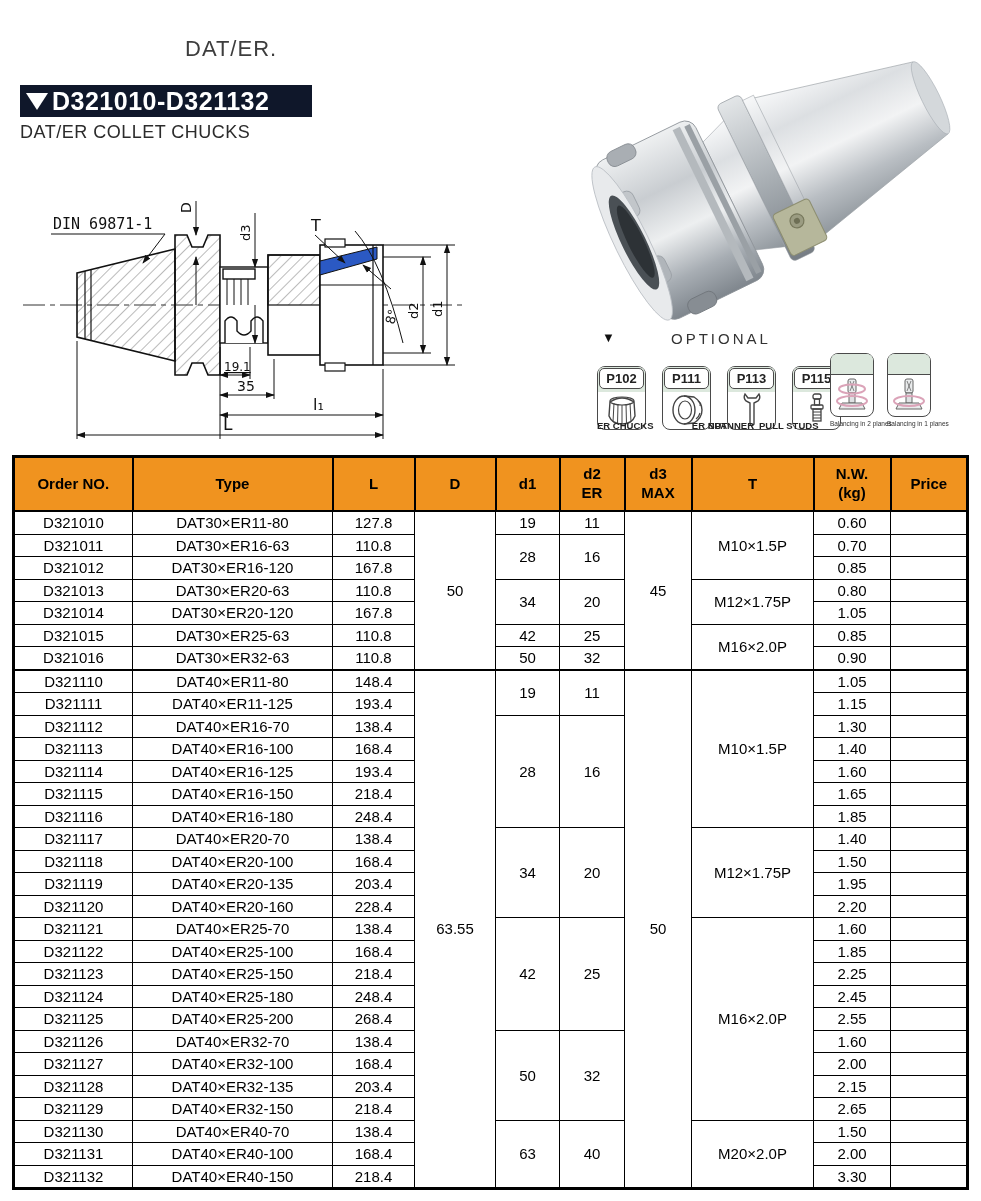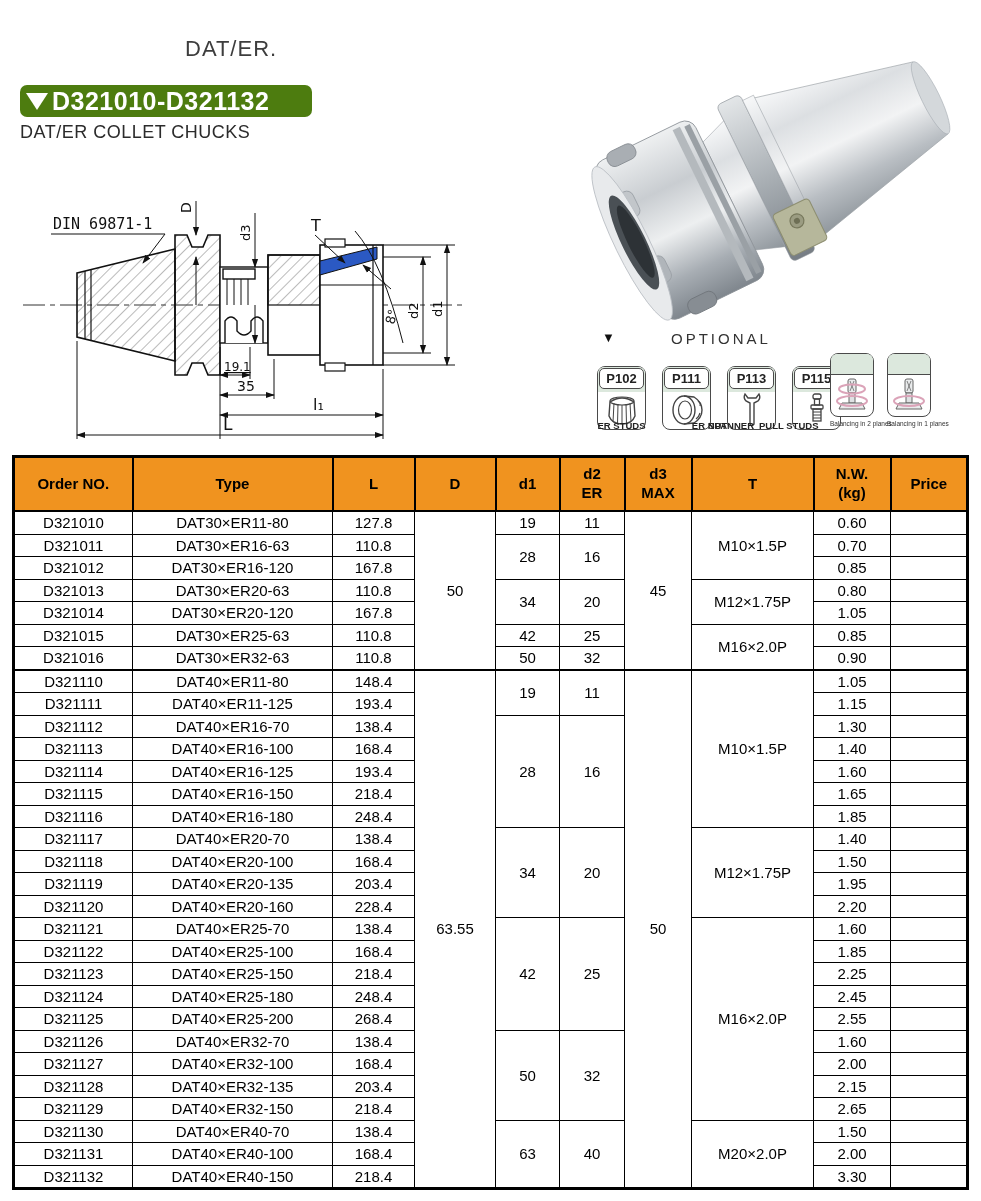--- a/index.html
+++ b/index.html
@@ -1,22 +1,22 @@
 <!DOCTYPE html>
 <html><head>
 <meta charset="utf-8">
 <style>
   html,body{margin:0;padding:0;background:#ffffff;width:981px;height:1201px;
     font-family:"Liberation Sans",sans-serif;overflow:hidden;position:relative;}
   .abs{position:absolute;}
 
   
   .page-title{left:153px;top:36px;font-size:22px;color:#3d3d3d;letter-spacing:1px;font-weight:500;margin-left:32px;}
-  .range-banner{left:20px;top:85px;width:292px;height:32px;background:#4d7c0f;
-    display:flex;align-items:center;padding-left:6px;box-sizing:border-box;border-radius:7px;}
+  .range-banner{left:20px;top:85px;width:292px;height:32px;background:#0f172a;
+    display:flex;align-items:center;padding-left:6px;box-sizing:border-box;}
   .range-banner .tri{width:0;height:0;border-left:11px solid transparent;border-right:11px solid transparent;
     border-top:17px solid #ffffff;margin-right:4px;}
   .range-banner .txt{color:#ffffff;font-weight:bold;font-size:25px;letter-spacing:0.5px;}
   .subtitle{left:20px;top:122px;font-size:18px;color:#2b2b2b;letter-spacing:0.5px;}
 
   
   .opt-marker{left:602px;top:330px;font-size:13px;color:#111;}
   .opt-heading{left:671px;top:330px;font-size:15px;color:#333;letter-spacing:3px;font-weight:400;}
   .opt-cards{left:597px;top:353px;display:flex;gap:16px;margin-top:13px;}
   .opt-card{width:49px;height:64px;border:1.6px solid #4a4a4a;border-radius:8px;position:relative;
@@ -272,21 +272,21 @@
       <rect x="6" y="13" width="12" height="4" rx="1" fill="none" stroke="#444" stroke-width="1.3"></rect>
       <rect x="8" y="17" width="8" height="12" fill="none" stroke="#444" stroke-width="1.3"></rect>
       <line x1="8" y1="20" x2="16" y2="20" stroke="#444" stroke-width="1"></line>
       <line x1="8" y1="23" x2="16" y2="23" stroke="#444" stroke-width="1"></line>
       <line x1="8" y1="26" x2="16" y2="26" stroke="#444" stroke-width="1"></line>
     </svg>
       </div>
   </div>
 </div>
 
-<div class="abs opt-caption" style="left:597px;">ER  STUDS</div>
+<div class="abs opt-caption" style="left:597px;">ER  CHUCKS</div>
 <div class="abs opt-caption" style="left:685px;">ER  NUT</div>
 <div class="abs opt-caption" style="left:705px;text-align:right;">SPANNER</div>
 <div class="abs opt-caption" style="left:759px;">PULL  STUDS</div>
 
 <div class="abs bal-cards">
   <div class="bal-card">
     <div class="band"></div>
     <div class="bal-icon">
         <svg width="40" height="40" viewBox="0 0 40 40">
       <rect x="16" y="4" width="8" height="14" rx="2" fill="#e9ebec" stroke="#666" stroke-width="1"></rect>

